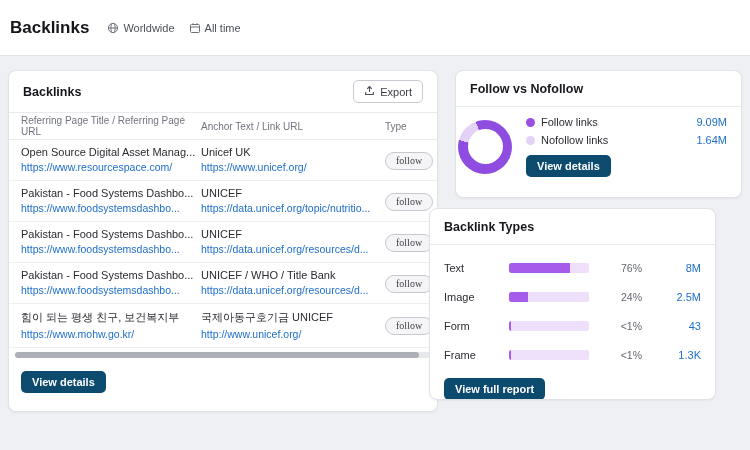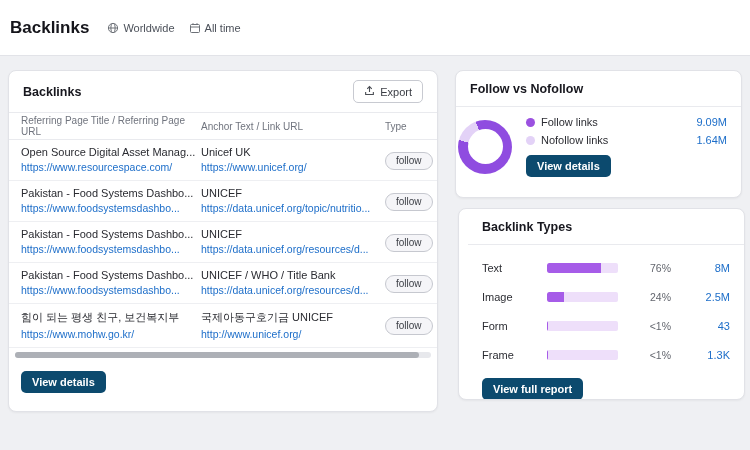--- a/index.html
+++ b/index.html
@@ -24,21 +24,21 @@
   
   .content { position: absolute; top: 56px; left: 0; right: 0; bottom: 0; }
   .card {
     position: absolute; background: #fff;
     border: 1px solid #e1e2e7; border-radius: 8px;
     box-shadow: 0 1px 2px rgba(30,30,40,.05);
     overflow: hidden;
   }
   .card-left  { left: 8px;   top: 14px;  width: 430px; height: 342px; }
   .card-fvn   { left: 455px; top: 14px;  width: 287px; height: 128px; }
-  .card-types { left: 458px; top: 152px; width: 287px; height: 192px; padding-left: 9px; }
+  .card-types { left: 429px; top: 152px; width: 287px; height: 192px; }
 
   .card-head {
     display: flex; align-items: center; justify-content: space-between;
     padding: 9px 14px; min-height: 36px;
   }
   .card-head.bordered { border-bottom: 1px solid #e9eaee; }
   .card-title { font-size: 12.5px; font-weight: 700; color: #17171e; }
 
   
   .btn-export {
@@ -60,21 +60,21 @@
   .thead {
     border-top: 1px solid #e9eaee; border-bottom: 1px solid #e9eaee;
     font-size: 10px; color: #70747e; height: 28px;
   }
   .trow { border-bottom: 1px solid #eeeff2; padding-top: 6px; padding-bottom: 7px; }
   .cell-title { font-size: 11px; color: #2a2b31; white-space: nowrap; overflow: hidden; margin-bottom: 3px; }
   .cell-url   { font-size: 10.5px; color: #1d6ec9; text-decoration: none; white-space: nowrap; overflow: hidden; display: block; }
   .badge {
     display: inline-block; font-size: 10px; color: #3c3f46;
     background: #f5f5f8; border: 1px solid #c6c8cf; border-radius: 9px;
-    padding: 2px 10px; line-height: 12px;
+    padding: 2px 10px; line-height: 12px; font-family: Liberation Serif, serif;
   }
   .scrollbar-track { margin: 4px 6px 0 6px; height: 6px; border-radius: 3px; background: #e7e8ec; position: relative; }
   .scrollbar-thumb { position: absolute; left: 0; top: 0; height: 6px; width: 97%; border-radius: 3px; background: #adb0b6; cursor: pointer; }
   .table-footer { padding: 13px 12px; }
 
   
   .fvn-body { display: flex; align-items: center; padding: 9px 14px 10px 2px; gap: 14px; }
   .donut {
     width: 54px; height: 54px; border-radius: 50%;
     display: flex; align-items: center; justify-content: center; flex: 0 0 54px;

